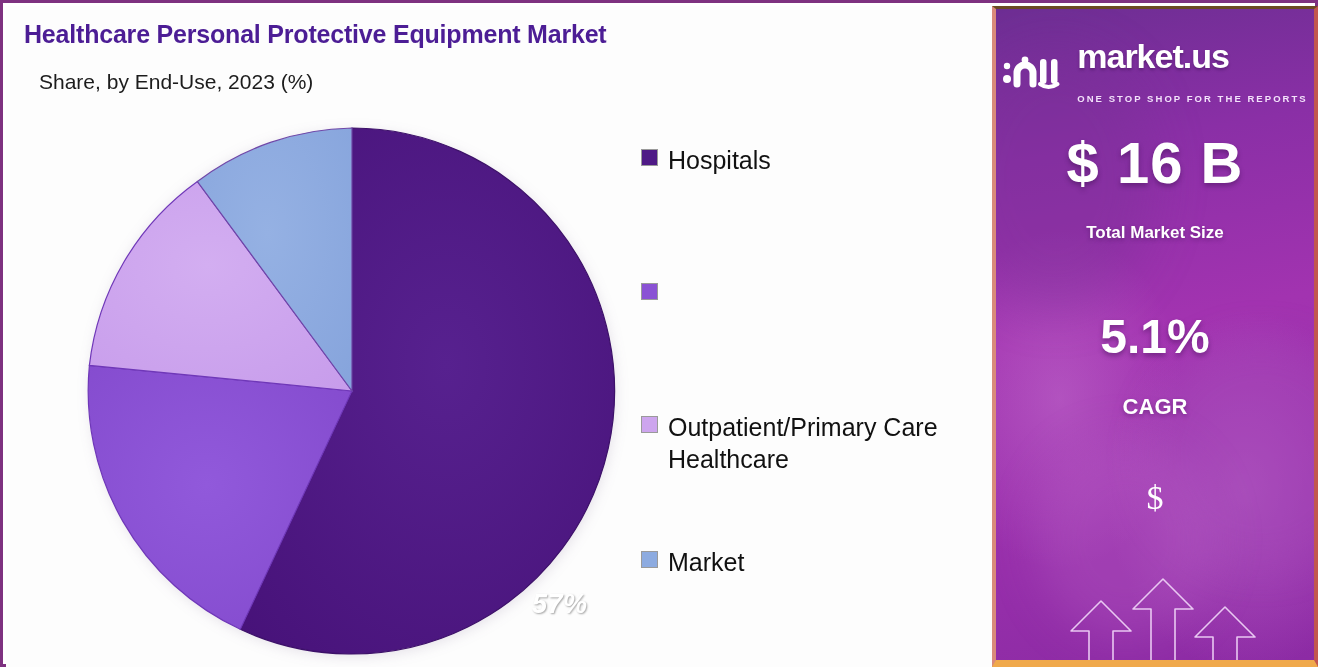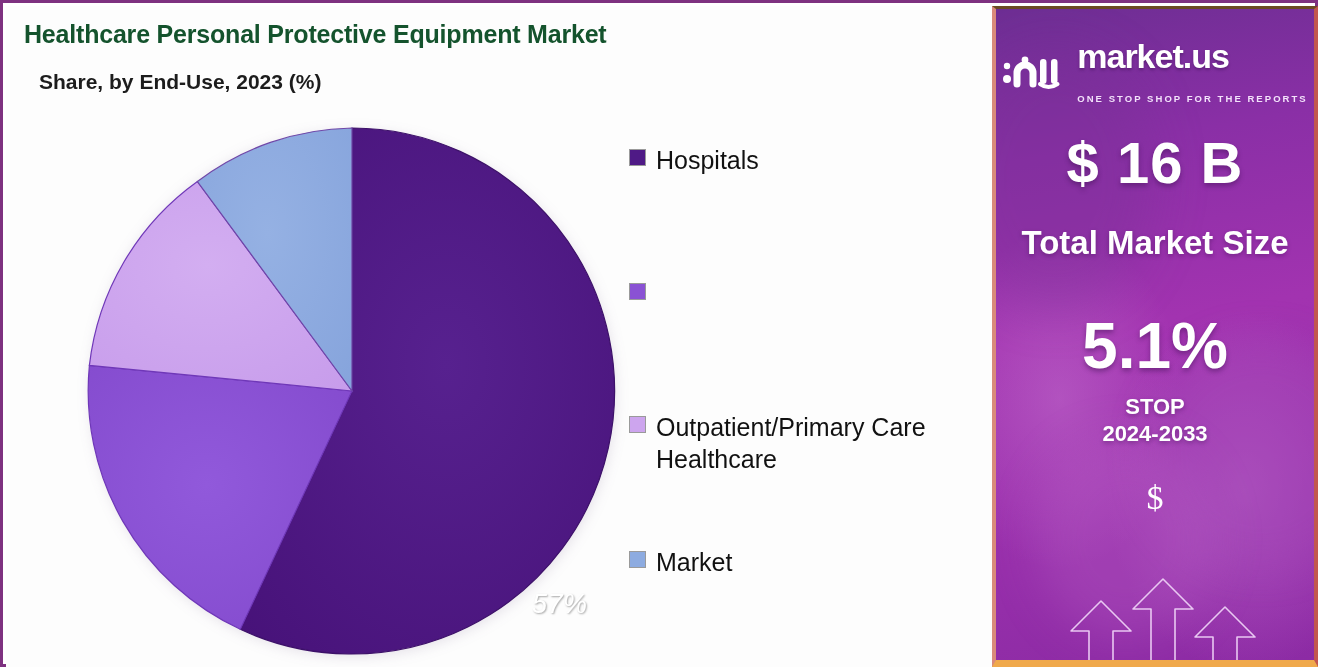--- a/index.html
+++ b/index.html
@@ -17,52 +17,52 @@
   }
   
   .chart-card{
     position:absolute;left:3px;top:3px;width:986px;height:661px;
     background:#fdfdfd;
     box-sizing:border-box;
     overflow:hidden;
   }
   .title{
     position:absolute;left:18px;top:14px;
-    font-size:25px;font-weight:bold;color:#14532d;
+    font-size:25px;font-weight:bold;color:#4c1d95;
     letter-spacing:-0.2px;white-space:nowrap;
   }
   .subtitle{
     position:absolute;left:33px;top:64px;
-    font-size:21px;color:#1c1c1c;font-weight:bold;
+    font-size:21px;color:#1c1c1c;font-weight:normal;
     white-space:nowrap;
   }
   
   .pie-wrap{
     position:absolute;left:79px;top:118px;width:534px;height:534px;
   }
   .pie-shadow{
     position:absolute;left:6px;top:8px;width:524px;height:524px;
     border-radius:50%;
     background:rgba(90,60,110,0.16);
     filter:blur(7px);
   }
   .pie-svg{position:absolute;left:0;top:0;}
   .pie-pct{
     position:absolute;left:447px;top:465px;
-    font-size:27px;font-weight:normal;font-style:italic;color:#ffffff;
+    font-size:27px;font-weight:bold;font-style:italic;color:#ffffff;
     text-shadow:1px 1px 2px rgba(0,0,0,0.35);
     letter-spacing:0.5px;
     text-align:right;
   }
   
   .legend{
     position:absolute;left:623px;top:138px;width:350px;
   }
   .legend-item{
-    position:absolute;display:flex;align-items:flex-start;
+    position:absolute;display:flex;align-items:flex-start;margin-left:12px;
   }
   .legend-item.i0{top:0px;}
   .legend-item.i1{top:134px;}
   .legend-item.i2{top:267px;}
   .legend-item.i3{top:402px;}
   .swatch{
     width:17px;height:17px;flex:0 0 17px;margin-top:5px;margin-right:10px;
     border:1px solid #9a9a9a;box-sizing:border-box;
   }
   .legend-label{
@@ -106,26 +106,26 @@
     font-size:9.5px;color:#f3e2fb;letter-spacing:2.05px;font-weight:bold;
     margin-top:20px;white-space:nowrap;
   }
   .big-figure{
     position:absolute;left:0;top:120px;width:318px;text-align:center;
     font-size:58px;font-weight:bold;color:#ffffff;letter-spacing:1px;
     text-shadow:0 3px 5px rgba(60,15,80,0.45);
   }
   .figure-caption{
     position:absolute;left:0;top:214px;width:318px;text-align:center;
-    font-size:33px;font-weight:bold;color:#ffffff;line-height:1.22;
+    font-size:17px;font-weight:bold;color:#ffffff;line-height:1.22;
     text-shadow:0 2px 4px rgba(60,15,80,0.4);
   }
   .cagr-figure{
     position:absolute;left:0;top:300px;width:318px;text-align:center;
-    font-size:64px;font-weight:bold;color:#ffffff;letter-spacing:0px;
+    font-size:48px;font-weight:bold;color:#ffffff;letter-spacing:0px;
     text-shadow:0 3px 5px rgba(60,15,80,0.45);
   }
   .cagr-caption{
     position:absolute;left:0;top:385px;width:318px;text-align:center;
     font-size:22px;font-weight:bold;color:#ffffff;line-height:1.22;
     text-shadow:0 2px 4px rgba(60,15,80,0.4);
   }
   .dollar-glyph{
     position:absolute;left:0;top:470px;width:318px;text-align:center;
     font-size:34px;color:#ffffff;font-weight:normal;
@@ -226,22 +226,21 @@
 
       <div class="big-figure">$ 16 B</div>
 
       <div class="figure-caption">
         <div>Total Market Size</div>
       </div>
 
       <div class="cagr-figure">5.1%</div>
 
       <div class="cagr-caption">
-        <div>STOP</div>
-        <div>2024-2033</div>
+        <div>CAGR</div>
       </div>
 
       <div class="dollar-glyph">$</div>
 
       <svg class="arrows" viewBox="0 0 215 100">
         <g stroke="#e9c8f2" stroke-width="1.6" fill="none" stroke-linejoin="round">
           <path d="M33 100 L33 62 L15 62 L45 32 L75 62 L57 62 L57 100"></path>
           <path d="M95 100 L95 40 L77 40 L107 10 L137 40 L119 40 L119 100"></path>
           <path d="M157 100 L157 68 L139 68 L169 38 L199 68 L181 68 L181 100"></path>
         </g>

